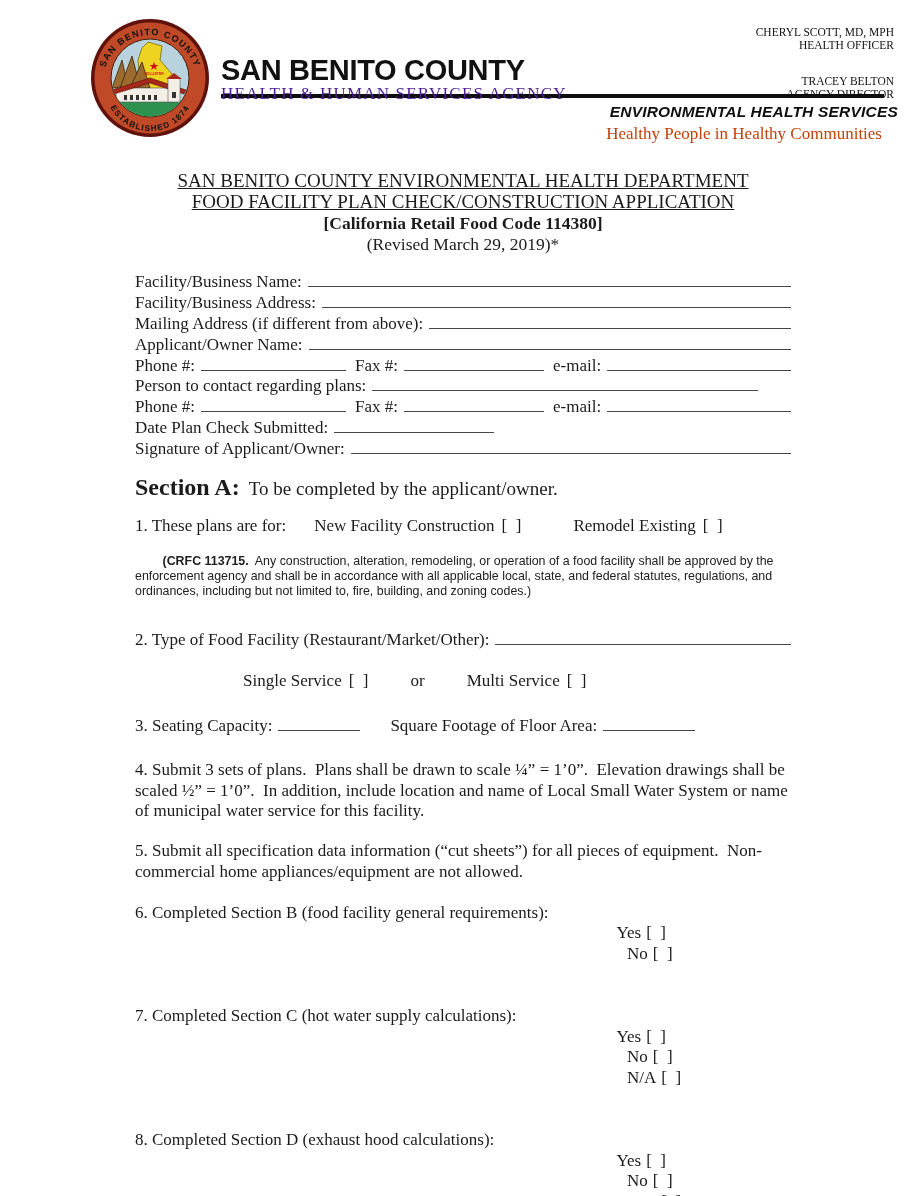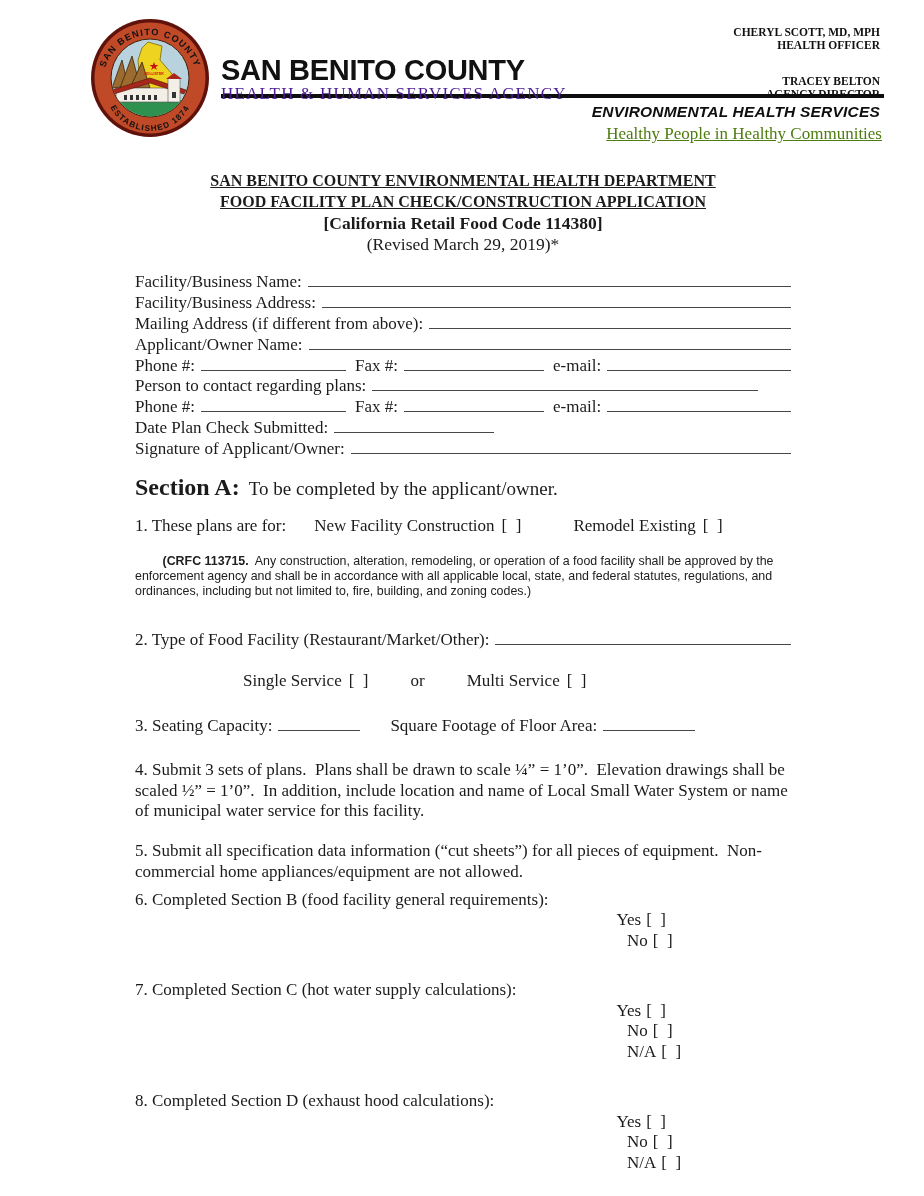--- a/index.html
+++ b/index.html
@@ -17,36 +17,36 @@
     position:absolute; left:221px; top:54px;
     font-family:"Liberation Sans", sans-serif; font-weight:bold;
     font-size:29px; letter-spacing:-0.3px; color:#111;
   }
   .header-rule { position:absolute; left:221px; top:94px; width:663px; height:4px; background:#0d0d0d; }
   .hhsa {
     position:absolute; left:221px; top:84px;
     font-size:17px; letter-spacing:1.2px; color:#4c1d95;
   }
   .officials {
-    position:absolute; right:44px; top:26px; text-align:right;
-    font-weight:bold; font-size:11.5px; line-height:12.5px; color:#111;
+    position:absolute; right:30px; top:26px; text-align:right;
+    font-weight:normal; font-size:11.5px; line-height:12.5px; color:#111;
   }
   .officials .group + .group { margin-top:24px; }
   .ehs {
-    position:absolute; right:44px; top:103px;
+    position:absolute; right:26px; top:103px;
     font-family:"Liberation Sans", sans-serif; font-weight:bold; font-style:italic;
     font-size:15.5px; letter-spacing:0.2px; color:#0e0e0e;text-align:center;
   }
-  .motto { position:absolute; right:42px; top:124px; font-size:17px; color:#4d7c0f;text-decoration:underline; }
+  .motto { position:absolute; right:42px; top:124px; font-size:17px; color:#c2410c; }
 
   
   .doc-body { position:absolute; top:170px; left:135px; width:656px; font-size:17px; line-height:20.8px; }
 
   .title-block { text-align:center; }
-  .title-u { font-weight:bold; font-size:16px; line-height:21px; text-decoration:underline; }
+  .title-u { font-weight:normal; font-size:19px; line-height:21px; text-decoration:underline; }
   .title-b { font-weight:bold; font-size:17.5px; line-height:21px; margin-top:1px; }
   .title-r { font-size:17.5px; line-height:21px; }
 
   .fields { margin-top:17px; }
   .row { display:flex; align-items:flex-start; height:20.9px; }
   .row .lbl { white-space:pre; }
   .line { border-bottom:1px solid #474747; height:15px; flex:1 1 auto; margin-left:6px; }
   .line.fixed { flex:0 0 auto; }
   .w145 { width:145px; } .w140 { width:140px; } .w160 { width:160px; }
   .w82 { width:82px; } .w92 { width:92px; }
@@ -60,21 +60,21 @@
   .item-row { display:flex; align-items:baseline; }
   .cb { white-space:pre; margin-left:7px; }
   .note {
     margin-top:3px; font-family:"Liberation Sans", sans-serif;
     font-size:12.4px; line-height:14.7px; color:#202020; white-space:pre-wrap;
   }
   .note .note-bold { font-weight:bold; }
   .service-row { margin-top:20px; display:flex; align-items:baseline; padding-left:108px; }
   .or-word { margin-left:42px; margin-right:42px; }
   .para { margin-top:22px; white-space:pre-wrap; }
-  .qrow { margin-top:7px; display:flex; align-items:baseline; }
+  .qrow { margin-top:20px; display:flex; align-items:baseline; }
   .qrow .qlbl { flex:0 0 448px; }
   .answers { white-space:pre; }
   .answers .ans-word { margin-left:10px; }
   .answers .ans-word:first-child { margin-left:0; }
   .answers .cb { margin-left:5px; }
 </style>
 </head>
 <body>
 
 <div class="page">

